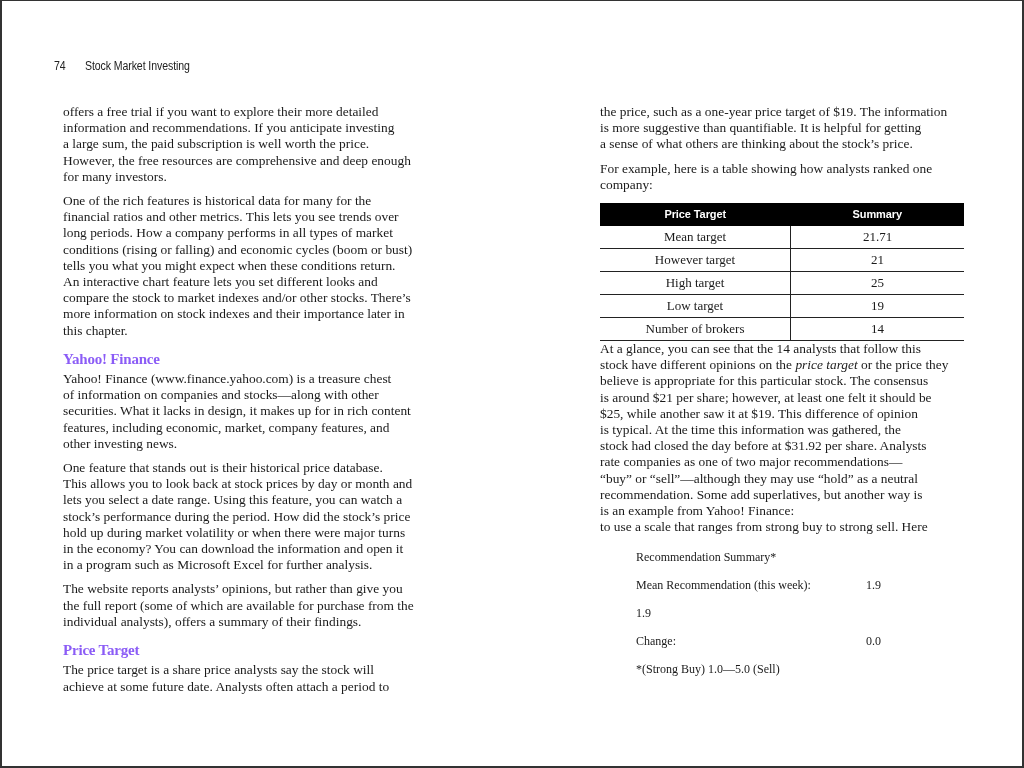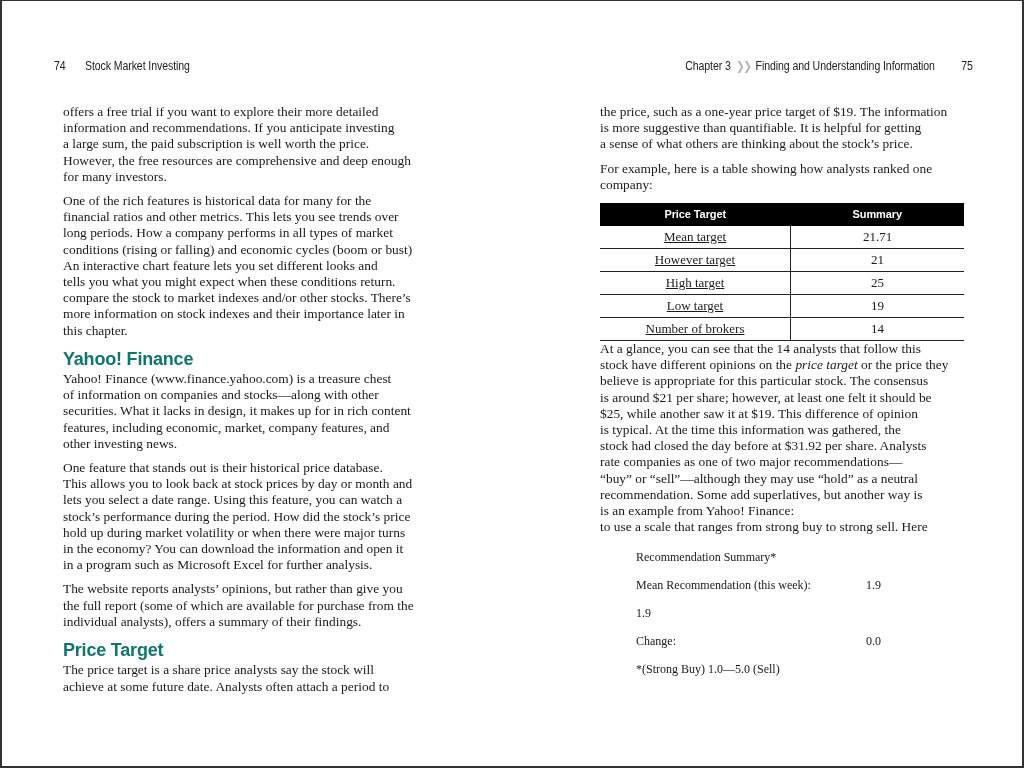--- a/index.html
+++ b/index.html
@@ -34,41 +34,41 @@
     .chev { color: #b5b5b5; font-weight: bold; margin: 0 6px; letter-spacing: -2px; }
 
     .text {
       position: absolute; font-size: 13.4px; line-height: 16.2px; color: #1a1a1a;
     }
     .left .text { left: 63px; width: 372px; top: 104px; }
     .right .text { left: 88px; width: 380px; top: 104px; }
     .text p { margin: 0 0 8px 0; }
     .line { display: block; white-space: nowrap; }
     .text h3 {
-      font-family: Liberation Sans, sans-serif;
-      font-weight: bold; font-size: 18px; margin: 12px 0 4px 0; color: #0f766e;
+      font-family: Liberation Serif, serif;
+      font-weight: bold; font-size: 15px; margin: 12px 0 4px 0; color: #8b5cf6;
       letter-spacing: -0.2px;
     }
     em { font-style: italic; }
 
     table.pt {
       border-collapse: collapse; width: 364px; margin: 10px 0 0 0;
       font-size: 13px;
     }
     table.pt th {
       background: #000; color: #fff;
       font-family: "Liberation Sans", "DejaVu Sans", sans-serif;
       font-weight: bold; font-size: 11px; height: 23px; padding: 0;
       text-align: center; letter-spacing: -0.1px;
     }
     table.pt td {
       text-align: center; height: 22px; padding: 0;
       border-bottom: 1.5px solid #222;
     }
-    table.pt td.lab { width: 190px; border-right: 1.5px solid #222; text-decoration: underline; }
+    table.pt td.lab { width: 190px; border-right: 1.5px solid #222; }
 
     .after-table { margin-top: 26px; }
 
     .rec { margin-left: 36px; margin-top: 6px; font-size: 12px; }
     .rec .row { display: flex; height: 28px; align-items: center; }
     .rec .row .k { width: 230px; }
     .rec .row .v { width: 40px; }
   </style>
 </head>
 <body>
@@ -86,22 +86,22 @@
       <span class="line">information and recommendations. If you anticipate investing</span>
       <span class="line">a large sum, the paid subscription is well worth the price.</span>
       <span class="line">However, the free resources are comprehensive and deep enough</span>
       <span class="line">for many investors.</span>
     </p>
     <p>
       <span class="line">One of the rich features is historical data for many for the</span>
       <span class="line">financial ratios and other metrics. This lets you see trends over</span>
       <span class="line">long periods. How a company performs in all types of market</span>
       <span class="line">conditions (rising or falling) and economic cycles (boom or bust)</span>
+      <span class="line">tells you what you might expect when these conditions return.</span>
       <span class="line">An interactive chart feature lets you set different looks and</span>
-      <span class="line">tells you what you might expect when these conditions return.</span>
       <span class="line">compare the stock to market indexes and/or other stocks. There’s</span>
       <span class="line">more information on stock indexes and their importance later in</span>
       <span class="line">this chapter.</span>
     </p>
 
     <h3>Yahoo! Finance</h3>
     <p>
       <span class="line">Yahoo! Finance (www.finance.yahoo.com) is a treasure chest</span>
       <span class="line">of information on companies and stocks—along with other</span>
       <span class="line">securities. What it lacks in design, it makes up for in rich content</span>
@@ -125,25 +125,20 @@
 
     <h3>Price Target</h3>
     <p>
       <span class="line">The price target is a share price analysts say the stock will</span>
       <span class="line">achieve at some future date. Analysts often attach a period to</span>
     </p>
   </div>
 </div>
 
 <div class="page right">
-  <div class="running-head-wrap">
-    <div class="running-head" style="position:static; transform-origin:right center;">
-      <span>Chapter 3</span><span class="chev">❯❯</span><span>Finding and Understanding Information</span><span class="pnum">75</span>
-    </div>
-  </div>
 
   <div class="text">
     <p>
       <span class="line">the price, such as a one-year price target of $19. The information</span>
       <span class="line">is more suggestive than quantifiable. It is helpful for getting</span>
       <span class="line">a sense of what others are thinking about the stock’s price.</span>
     </p>
     <p>
       <span class="line">For example, here is a table showing how analysts ranked one</span>
       <span class="line">company:</span>

